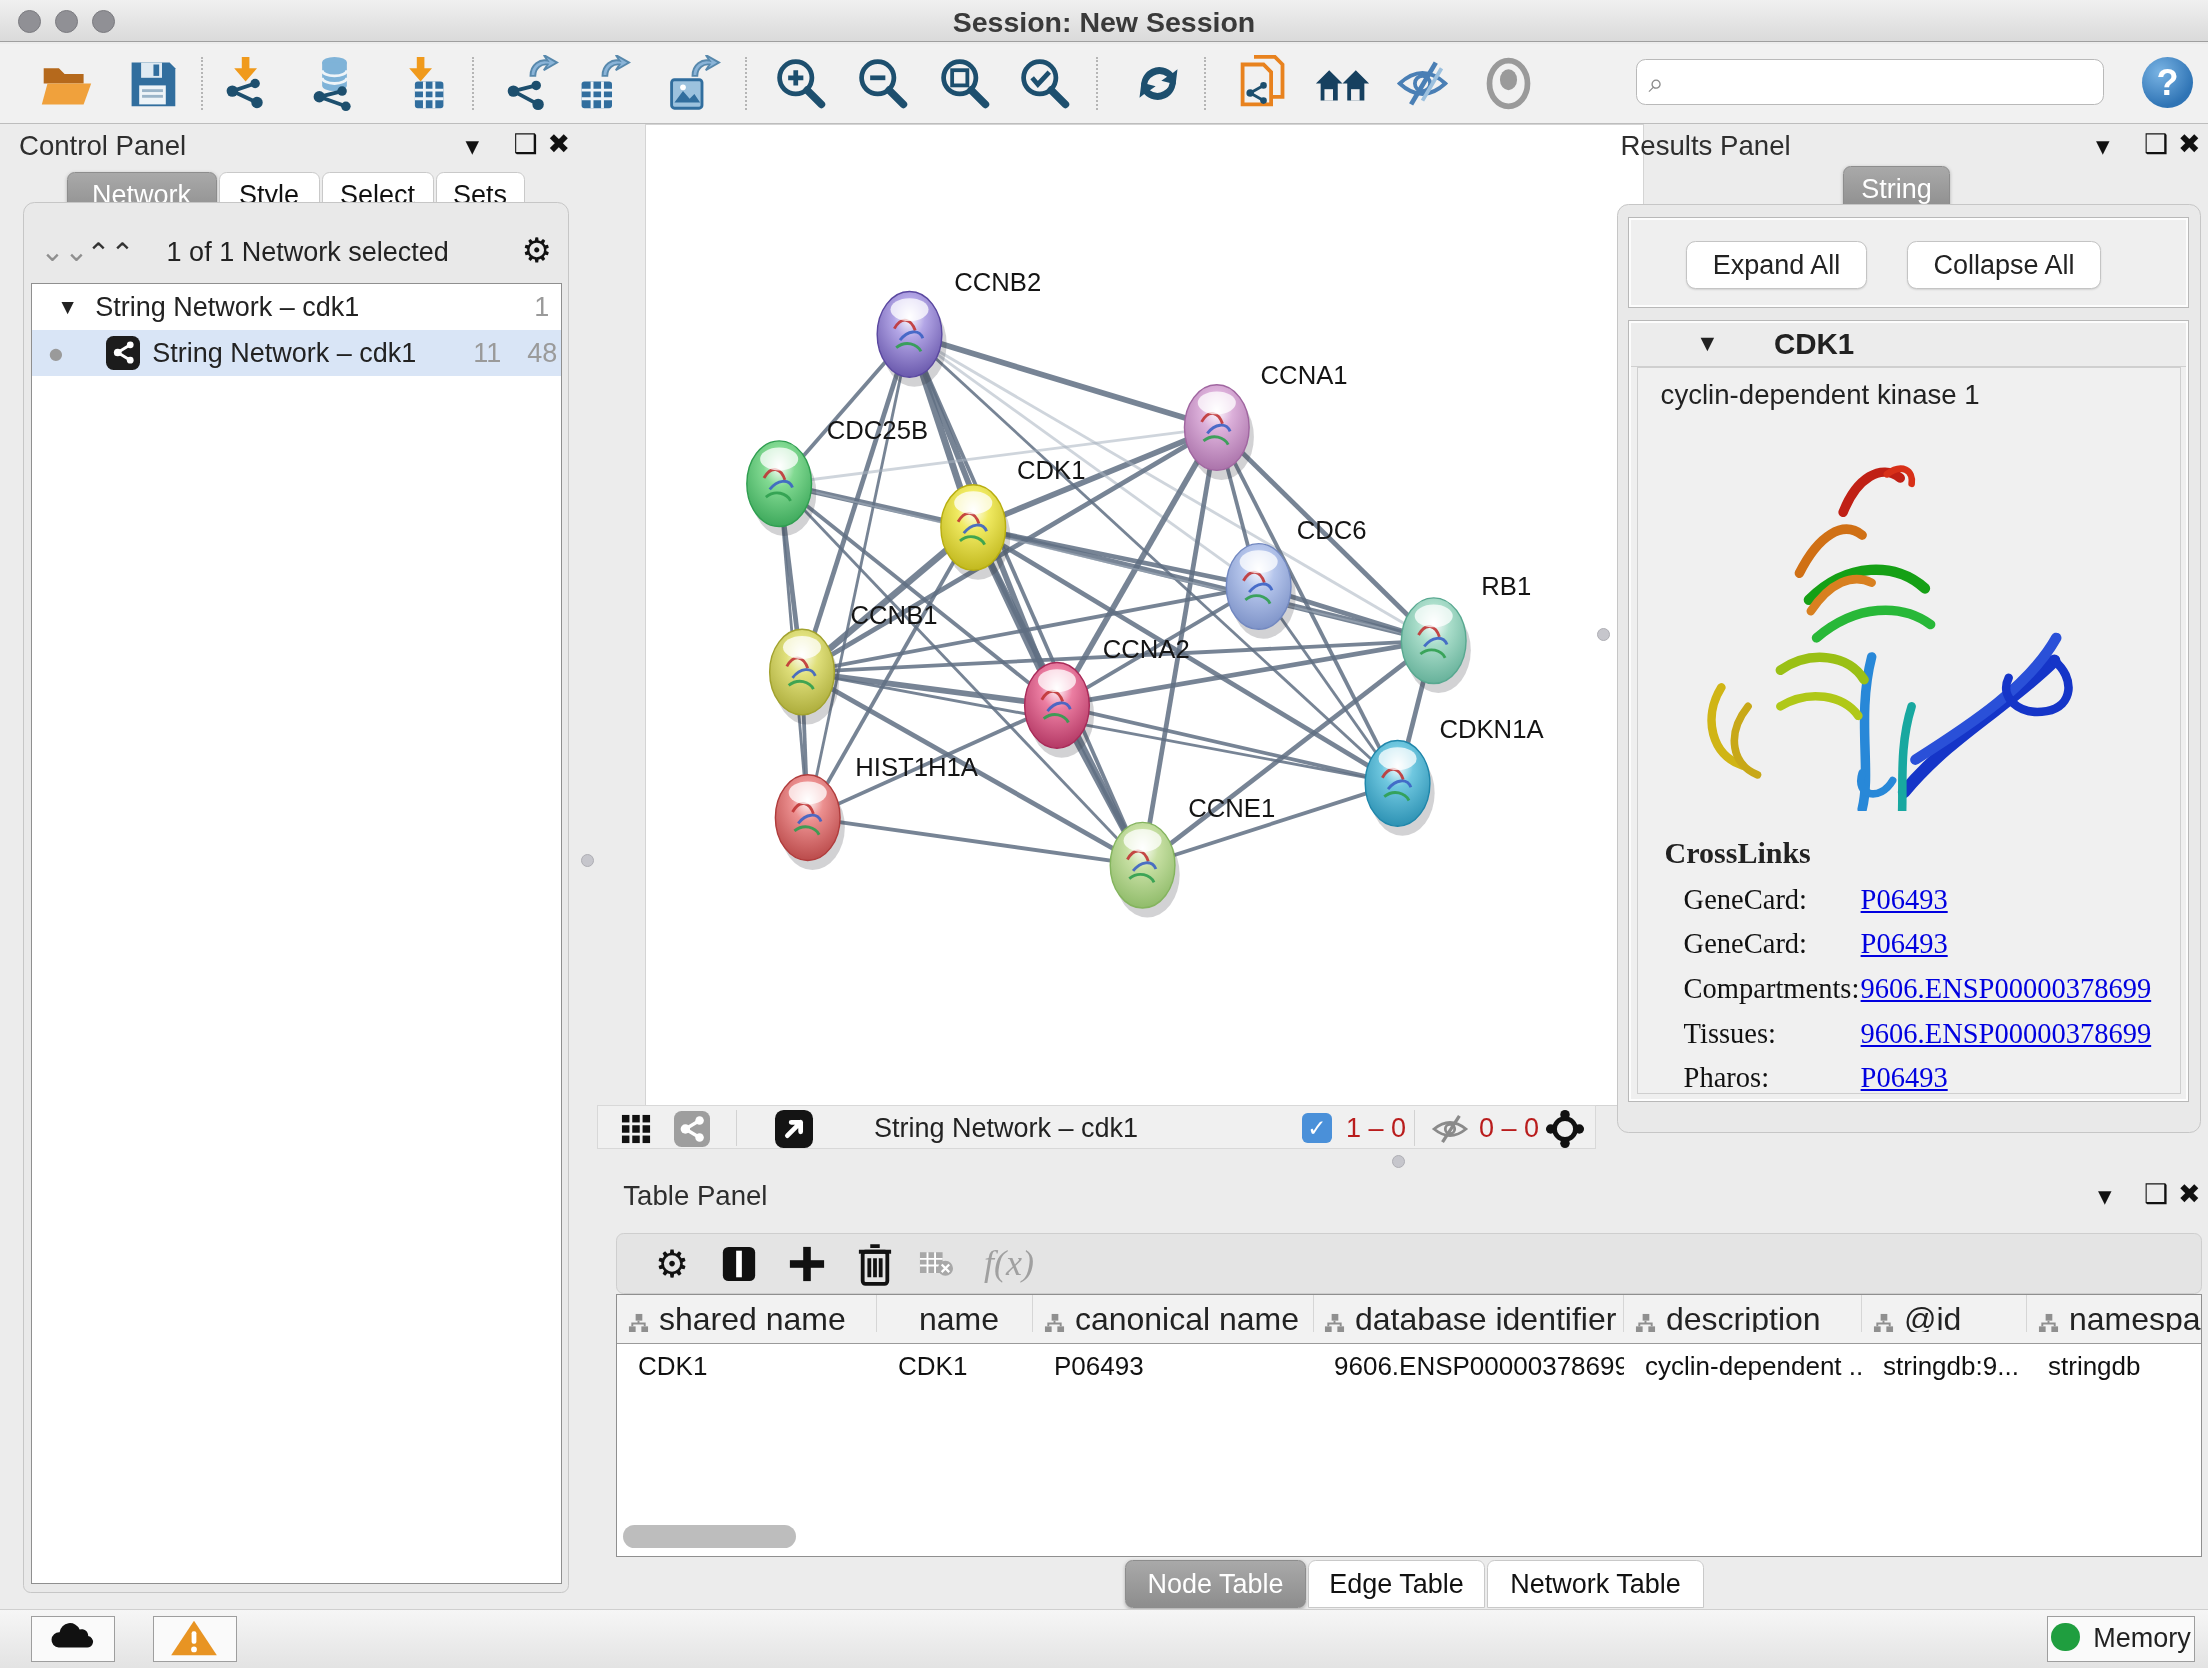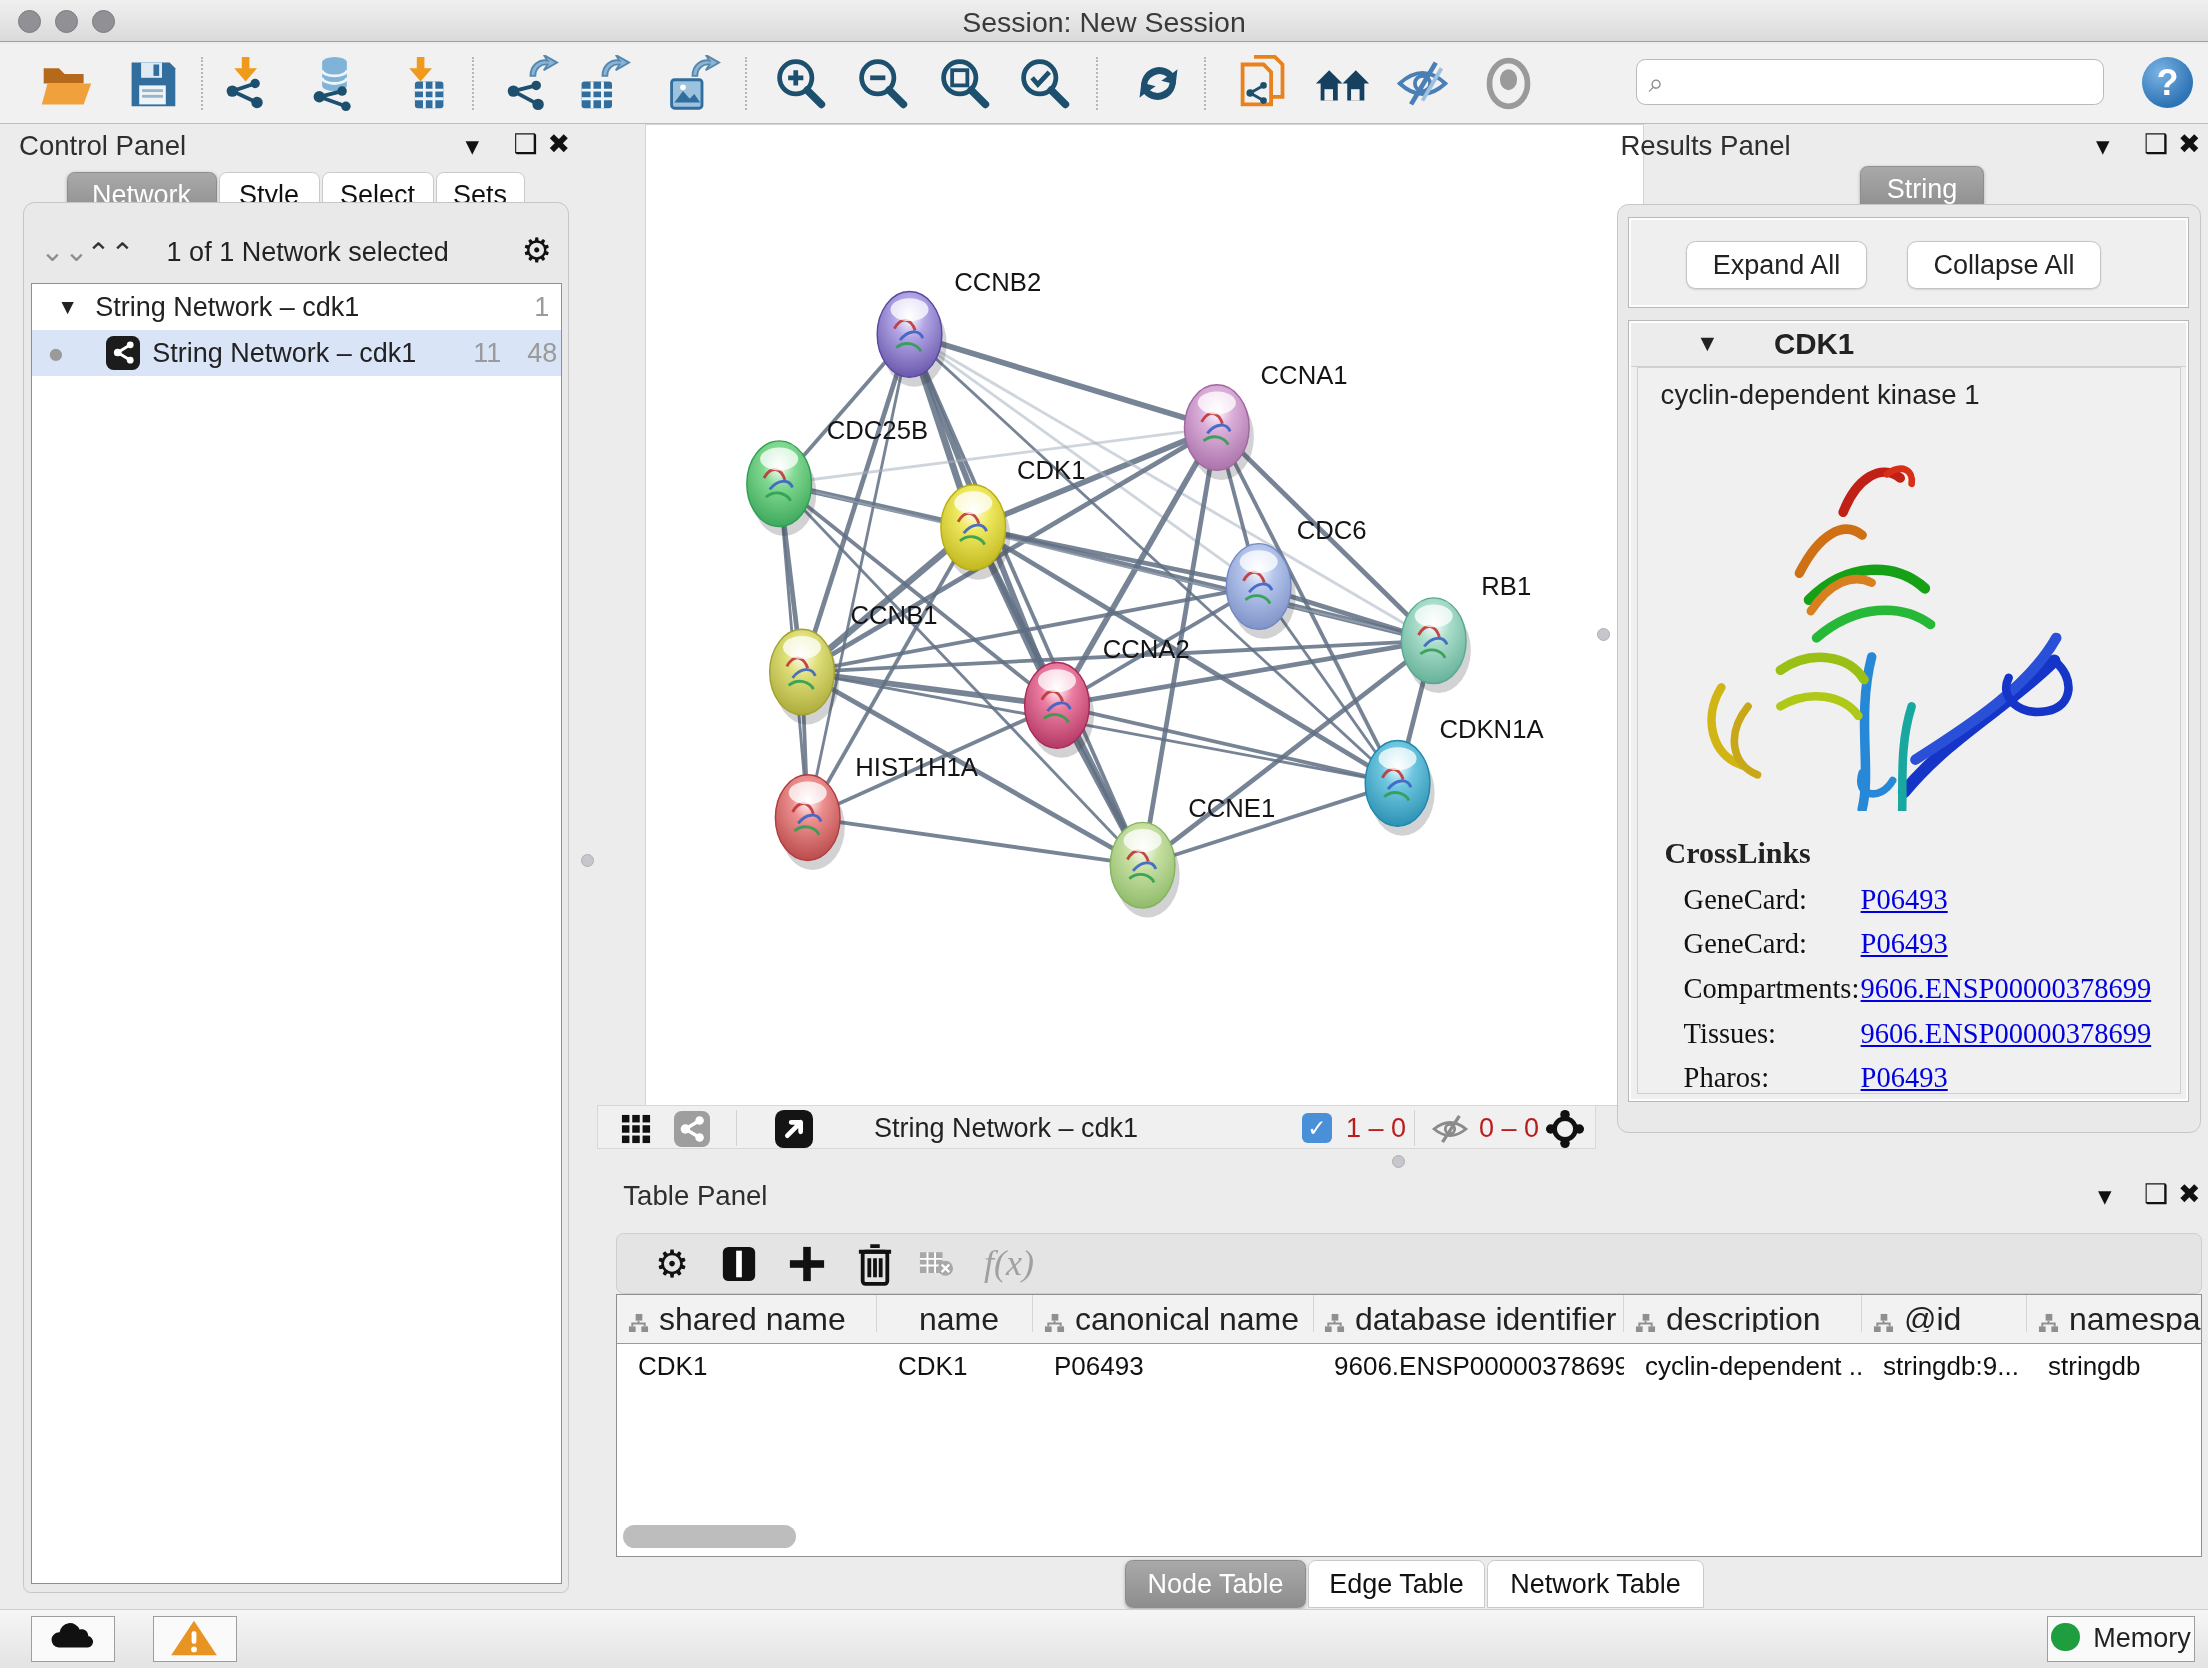--- a/index.html
+++ b/index.html
@@ -5,21 +5,21 @@
   * { margin:0; padding:0; box-sizing:border-box; }
   html,body { background:#d8d8d8; }
   #app {
     position:relative; width:2208px; height:1668px; overflow:hidden;
     background:#ececec; font-family:"Liberation Sans", sans-serif; color:#222;
   }
   .abs { position:absolute; }
 
   
   .titlebar { left:0; top:0; width:2208px; height:42px;
-    background:linear-gradient(#f0f0f0,#dadada); border-bottom:1.9px solid #9f9f9f; }
+    background:linear-gradient(#f0f0f0,#dadada); border-bottom:1.9px solid #9f9f9f;font-weight:bold; }
   .tl-dot { top:9.5px; width:23px; height:23px; border-radius:50%;
     background:#909095; border:1px solid #7b7b80; }
   .title-text { top:5.7px; left:0; width:100%; text-align:center; font-size:28.5px; color:#3a3a3a; }
 
   
   .toolbar { left:0; top:44px; width:2208px; height:80px; background:#f1f1f1;
     border-bottom:1.9px solid #bdbdbd; }
   .tsep { top:13.3px; width:0; height:53px; border-left:2.9px dotted #b5b5b5; }
   .tbtn { top:11.4px; width:57px; height:57px; }
   .tbtn svg { width:57px; height:57px; }
@@ -568,21 +568,21 @@
           </g>
         </svg>
     </div>
   </div>
 
   <div class="abs" style="left:1609px; top:124px; width:599px; height:1010px">
     <span class="abs panel-title" style="left:11.4px; top:5.7px">Results Panel</span>
     <span class="abs win-ctl" style="left:487px; top:5.7px">▾</span>
     <span class="abs win-ctl" style="left:535px; top:3.8px">❑</span>
     <span class="abs win-ctl" style="left:569px; top:3.8px">✖</span>
-    <div class="abs tab sel" style="left:251px; top:42px; width:124px"><span>String</span></div>
+    <div class="abs tab sel" style="left:234px; top:42px; width:107px"><span>String</span></div>
   </div>
   <div class="abs rp-outer"></div>
   <div class="abs rp-inner1">
     <div class="abs rp-btn" style="left:57px; width:181px"><span>Expand All</span></div>
     <div class="abs rp-btn" style="left:278px; width:194px"><span>Collapse All</span></div>
   </div>
   <div class="abs rp-inner2">
     <div class="gene-hdr">
       <span style="position:absolute; left:65px; top:7.6px; font-size:23px">▼</span>
       <span style="position:absolute; left:143px; top:3.8px; font-size:29.5px; font-weight:bold">CDK1</span>

